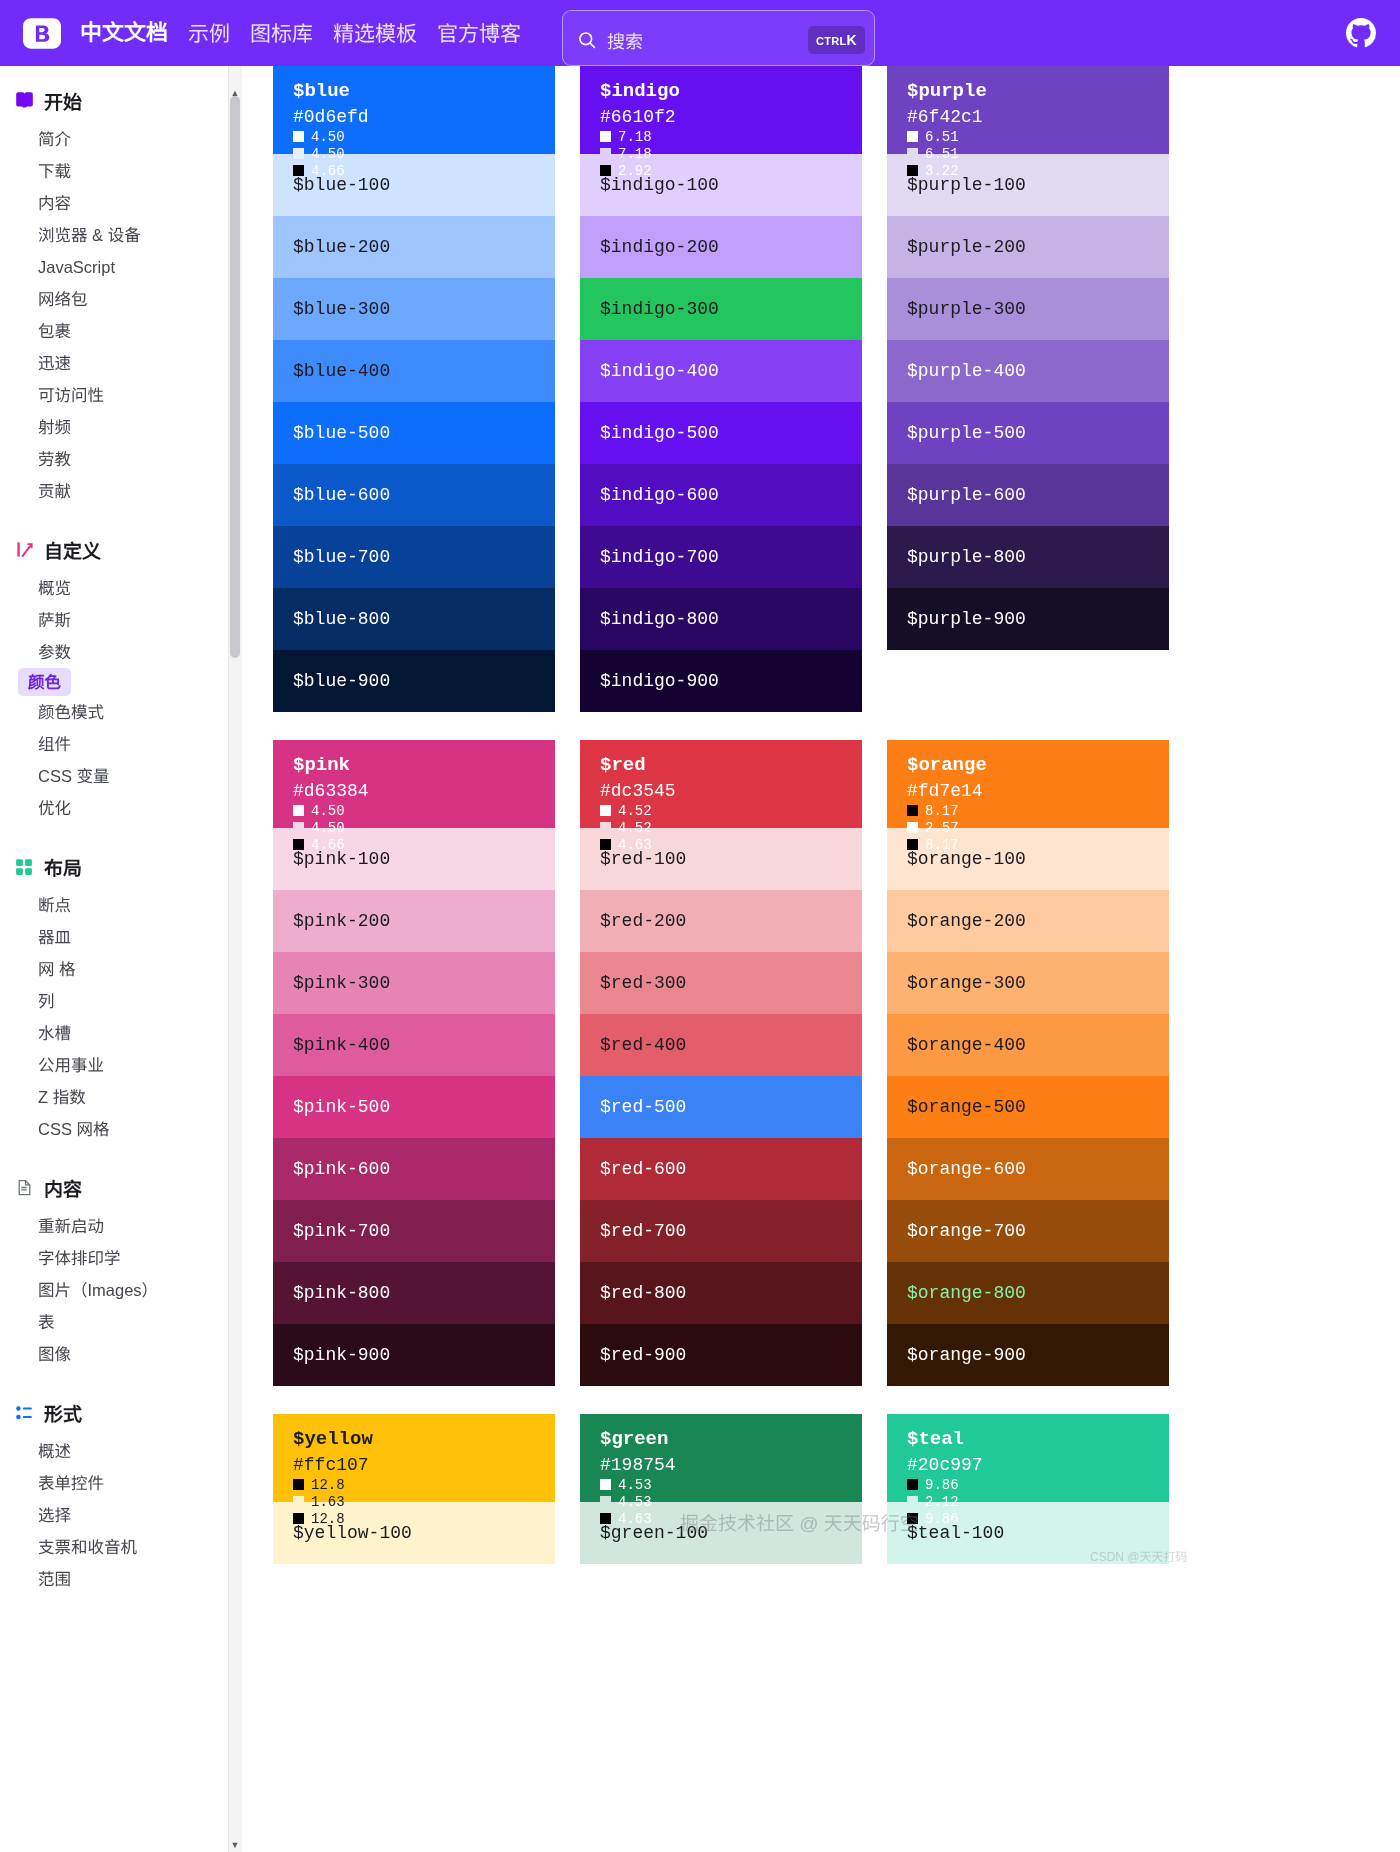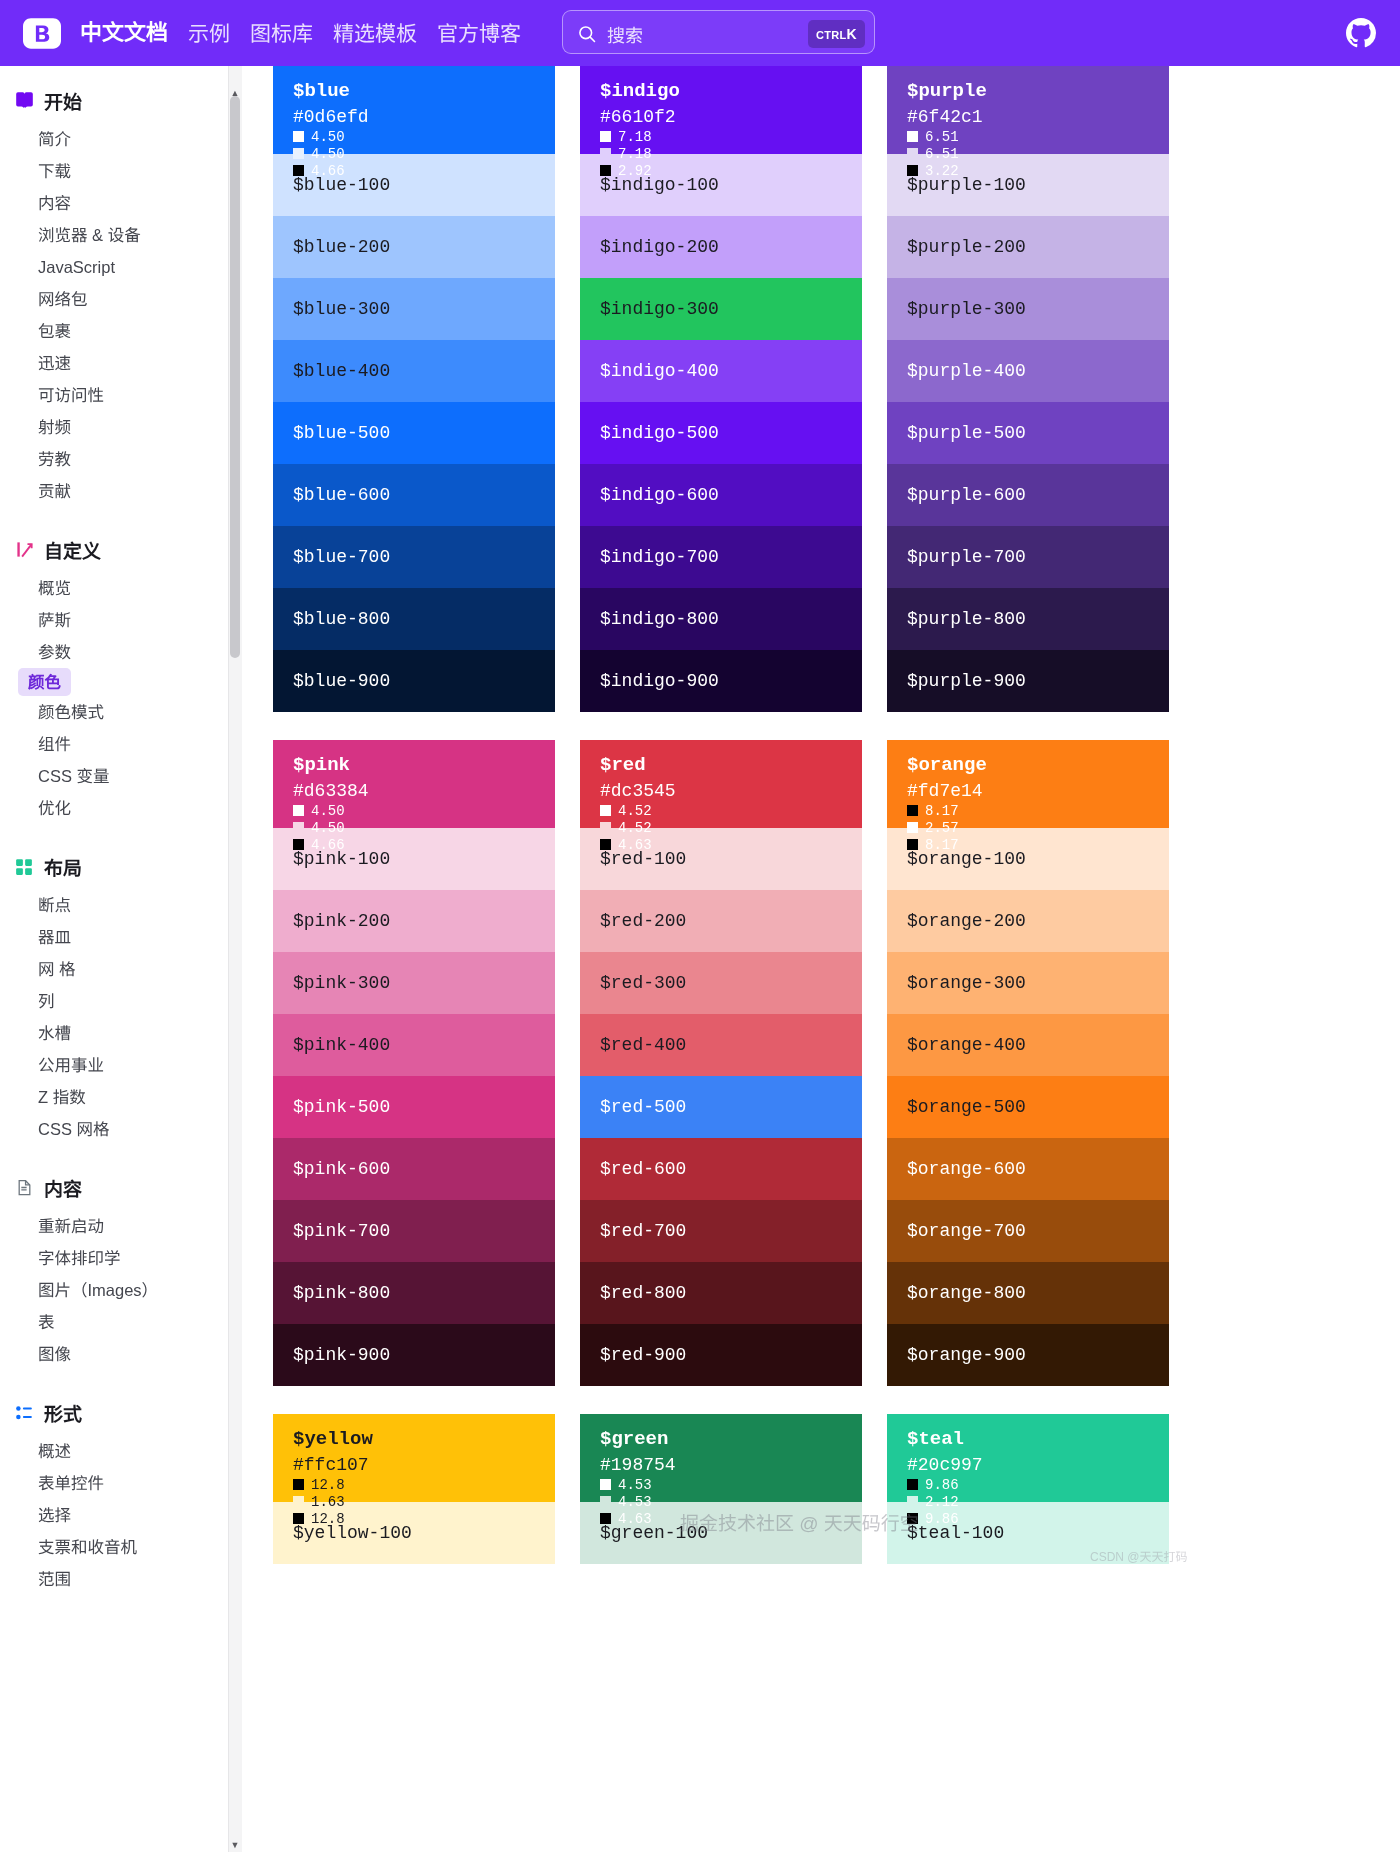--- a/index.html
+++ b/index.html
@@ -23,21 +23,21 @@
   }
   .nav-links { display: flex; align-items: center; gap: 20px; }
   .nav-link {
     color: #fff; font-size: 21px; text-decoration: none; white-space: nowrap;
     opacity: .85; line-height: 1;
   }
   .nav-link.active { font-weight: 700; opacity: 1; font-size: 22px; }
 
   .search-wrap {
     position: absolute; left: 562px; top: 10px;
-    width: 313px; height: 44px;
+    width: 313px; height: 56px;
     border: 1px solid rgba(255,255,255,.45);
     border-radius: 9px; background: rgba(255,255,255,.08);
     display: flex; align-items: center; padding: 4px 9px 0 14px;
   }
   .search-icon { flex: 0 0 auto; margin-right: 10px; display:flex; }
   .search-text { color: rgba(255,255,255,.85); font-size: 18px; flex: 1 1 auto; }
   .kbd {
     background: rgba(0,0,0,.22); border-radius: 5px;
     color: #fff; font-size: 11px; font-weight: 700;
     padding: 6px 8px; letter-spacing: .3px; white-space: nowrap;
@@ -423,23 +423,20 @@
           </div>
           <div class="sw-cell" style="background: rgb(140, 104, 205); color: rgb(255, 255, 255);">
             <span>$purple-400</span>
           </div>
           <div class="sw-cell" style="background: rgb(111, 66, 193); color: rgb(255, 255, 255);">
             <span>$purple-500</span>
           </div>
           <div class="sw-cell" style="background: rgb(89, 53, 154); color: rgb(255, 255, 255);">
             <span>$purple-600</span>
           </div>
-          <div class="sw-cell" style="background: rgb(67, 40, 116); color: rgb(255, 255, 255);">
-            <span>$purple-700</span>
-          </div>
           <div class="sw-cell" style="background: rgb(44, 26, 77); color: rgb(255, 255, 255);">
             <span>$purple-800</span>
           </div>
           <div class="sw-cell" style="background: rgb(22, 13, 39); color: rgb(255, 255, 255);">
             <span>$purple-900</span>
           </div>
         </div>
       </div>
       <div class="pal-row">
         <div class="pal-col">
@@ -575,21 +572,21 @@
           </div>
           <div class="sw-cell" style="background: rgb(253, 126, 20); color: rgb(27, 27, 33);">
             <span>$orange-500</span>
           </div>
           <div class="sw-cell" style="background: rgb(202, 101, 16); color: rgb(255, 255, 255);">
             <span>$orange-600</span>
           </div>
           <div class="sw-cell" style="background: rgb(152, 76, 12); color: rgb(255, 255, 255);">
             <span>$orange-700</span>
           </div>
-          <div class="sw-cell" style="background: rgb(101, 50, 8); color: #ffffff;">
+          <div class="sw-cell" style="background: rgb(101, 50, 8); color: #86efac;">
             <span>$orange-800</span>
           </div>
           <div class="sw-cell" style="background: rgb(51, 25, 4); color: rgb(255, 255, 255);">
             <span>$orange-900</span>
           </div>
         </div>
       </div>
       <div class="pal-row">
         <div class="pal-col">
           <div class="sw-head" style="background: rgb(255, 193, 7); color: rgb(27, 27, 33);">

